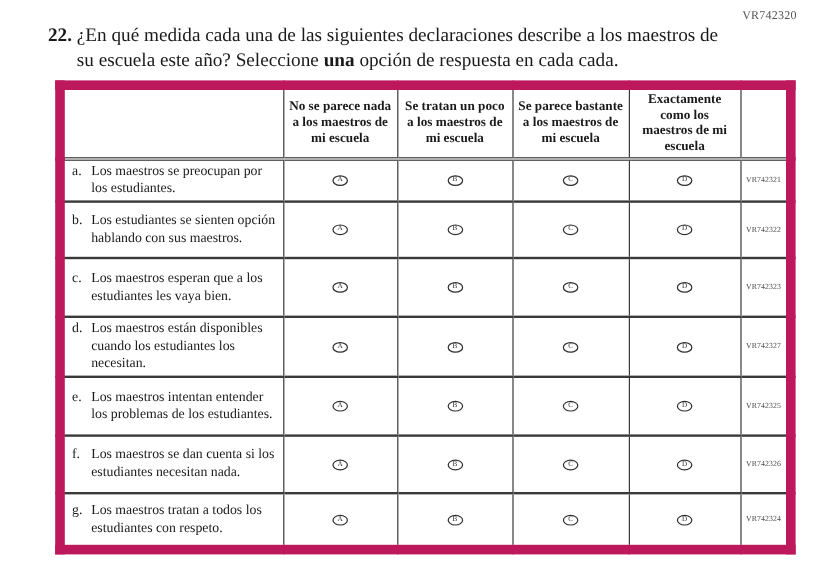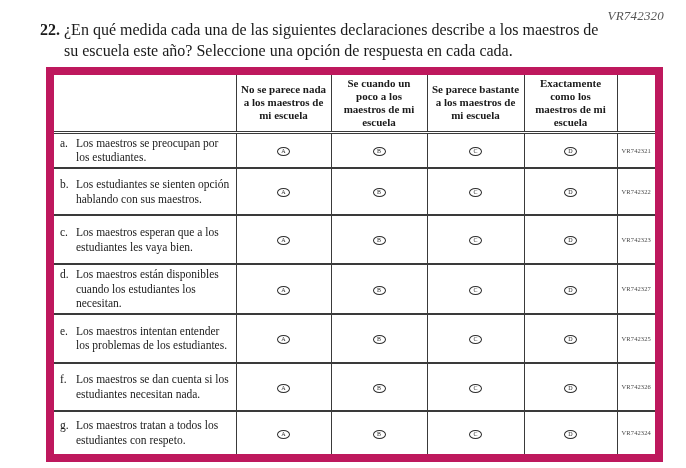--- a/index.html
+++ b/index.html
@@ -7,40 +7,39 @@
   body {
     width: 686px; height: 468px;
     position: relative;
     overflow: hidden;
     font-family: "Liberation Serif", serif;
     color: #1a1a1a;
   }
   .page-code {
     position: absolute;
     top: 8px; right: 22px;
-    font-size: 13px;
+    font-size: 10px;
     letter-spacing: 0.2px;
     color: #555;
-    font-style: italic;
   }
   .question {
     position: absolute;
     top: 19px; left: 40px;
     width: 560px;
     display: flex;
     font-size: 16px;
     line-height: 1.33;
   }
   .qnum {
     font-weight: bold;
     width: 24px;
     flex: 0 0 24px;
   }
   .qtext { width: 536px; }
-  .qtext b { font-weight: normal; }
+  .qtext b { font-weight: bold; }
 
   table.matrix {
     position: absolute;
     top: 67px; left: 46px;
     border-collapse: collapse;
     table-layout: fixed;
     width: 609px;
     border: 8px solid #be185d;
     padding-left: 40px;
   }
@@ -115,21 +114,21 @@
     <col style="width:95px">
     <col style="width:96px">
     <col style="width:97px">
     <col style="width:93px">
     <col style="width:42px">
   </colgroup>
   <thead>
     <tr>
       <th></th>
       <th>No se parece nada a los maestros de mi escuela</th>
-      <th>Se cuando un poco a los maestros de mi escuela</th>
+      <th>Se tratan un poco a los maestros de mi escuela</th>
       <th>Se parece bastante a los maestros de mi escuela</th>
       <th>Exactamente como los maestros de mi escuela</th>
       <th></th>
     </tr>
   </thead>
   <tbody>
     <tr>
       <td class="stmt">
           <div class="row-flex">
             <span class="letter">a.</span>

